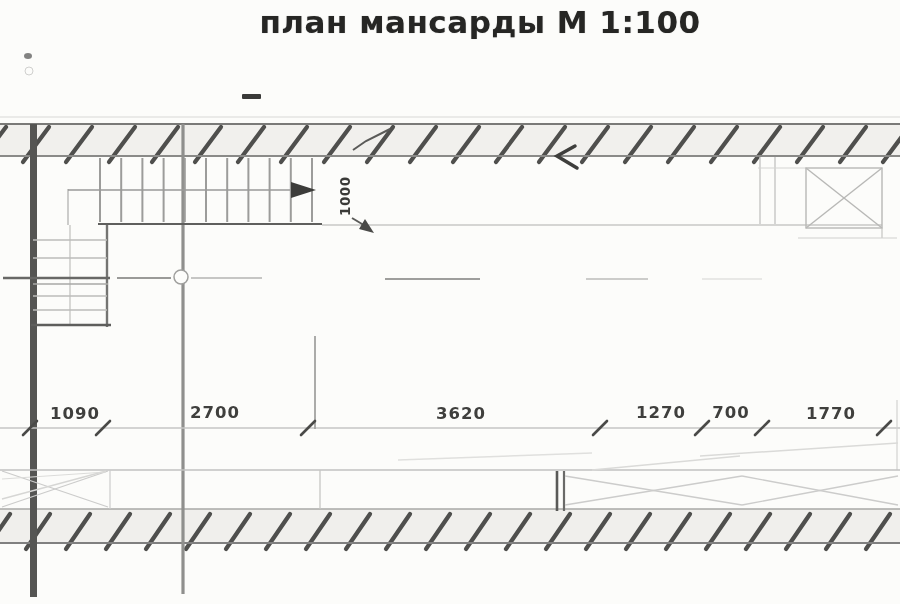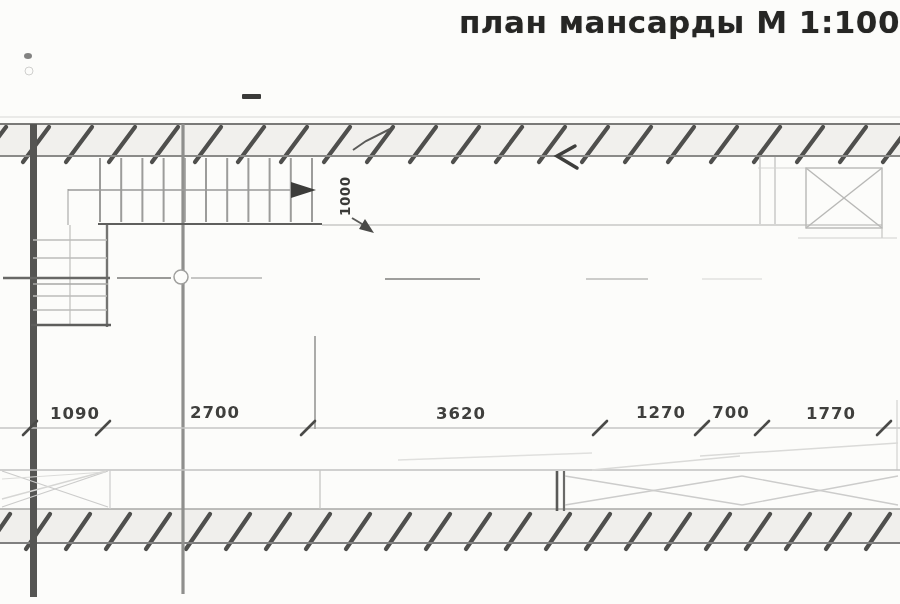--- a/index.html
+++ b/index.html
@@ -4,21 +4,21 @@
 <style>
   html,body{margin:0;padding:0;}
   body{
     width:900px;height:604px;overflow:hidden;position:relative;
     background:#fcfcfa;
     font-family:"DejaVu Sans","Liberation Sans",sans-serif;
   }
   .canvas{position:absolute;inset:0;}
   .drawing-title{
     position:absolute;top:4px;left:0;width:100%;
-    text-align:right;
+    text-align:center;
     font-size:31px;font-weight:700;letter-spacing:.5px;
     color:#262624;
     text-shadow:0 0 1px rgba(40,40,40,.35);
     padding-left:60px;box-sizing:border-box;
     white-space:nowrap;
   }
   svg{position:absolute;top:0;left:0;}
   text.dim-label{
     font-family:"DejaVu Sans","Liberation Sans",sans-serif;
     font-size:16.5px;font-weight:700;fill:#3f3f3d;letter-spacing:1px;

